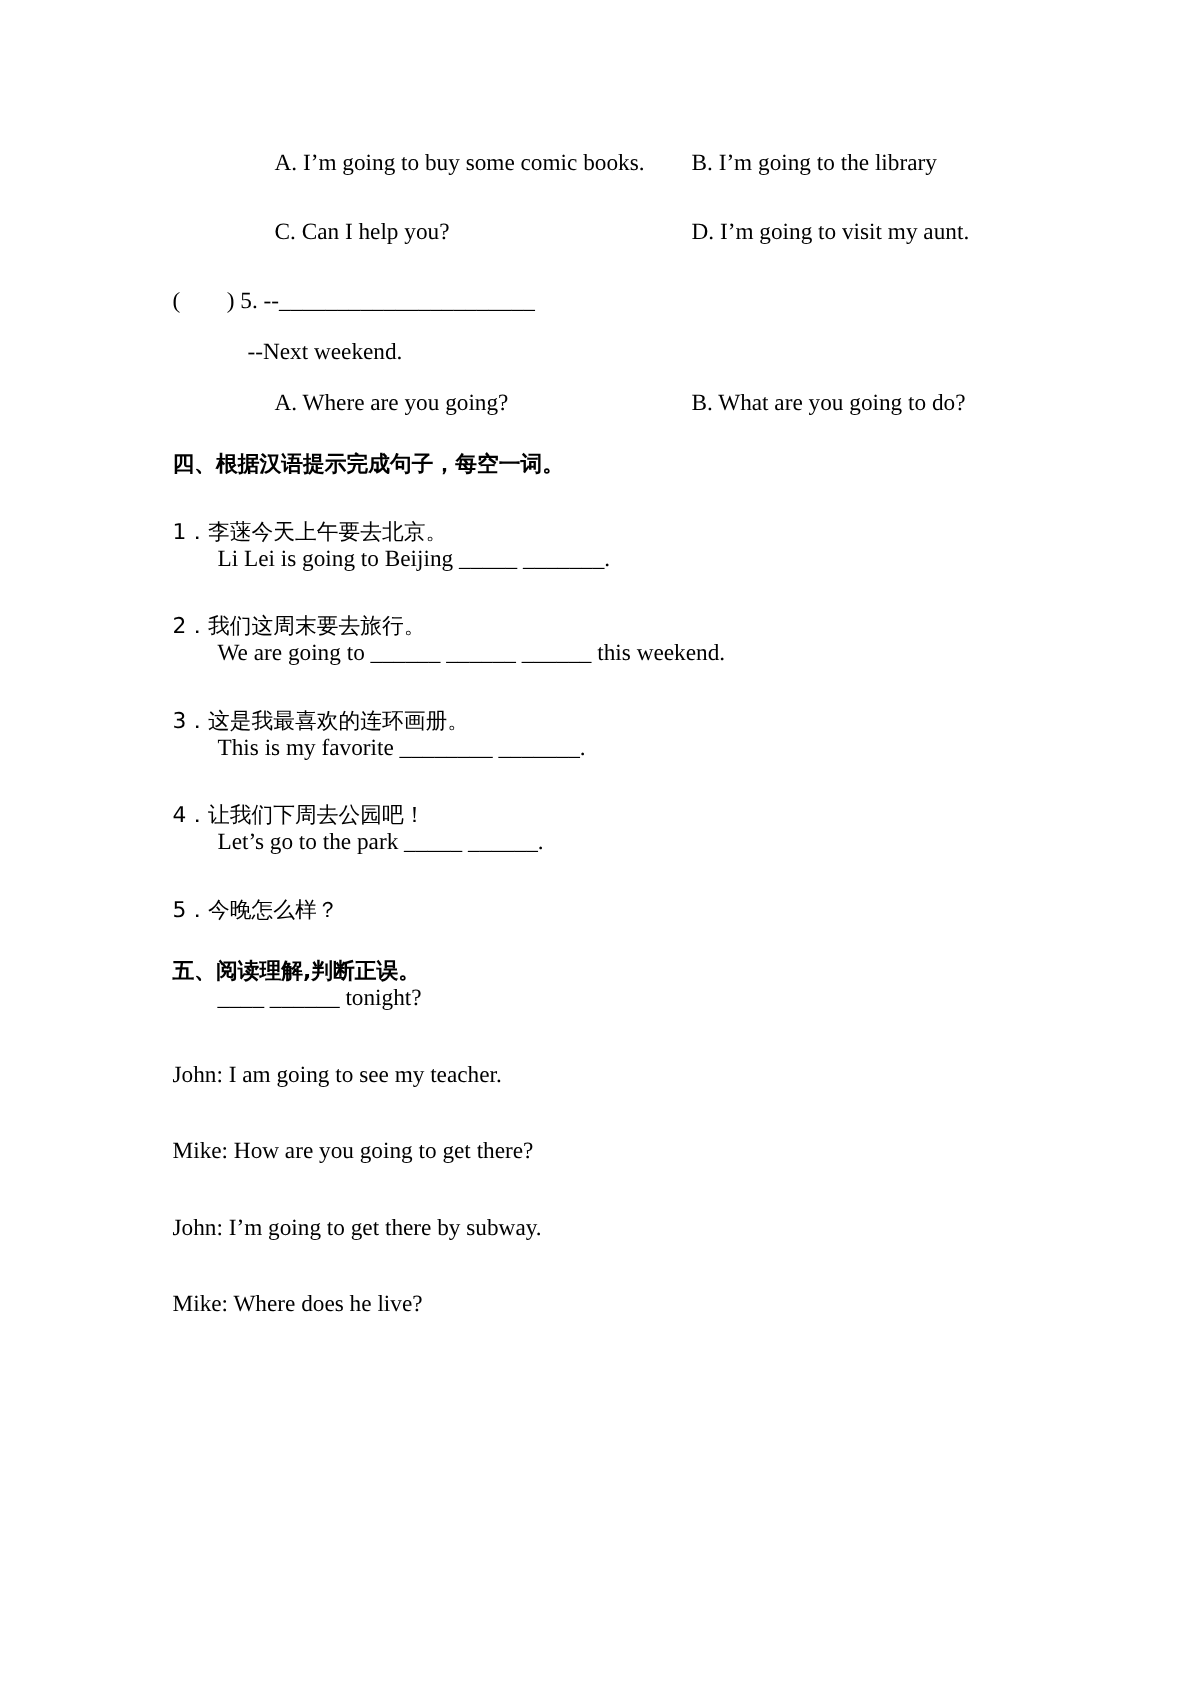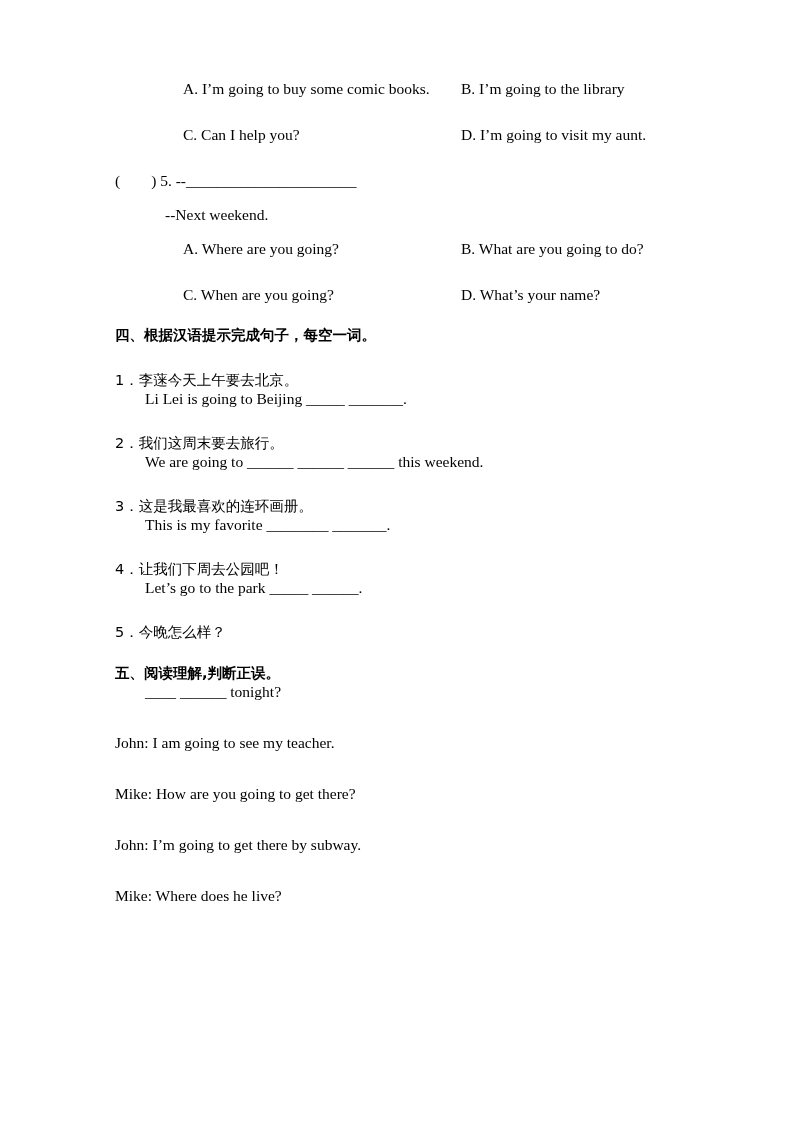--- a/index.html
+++ b/index.html
@@ -13,21 +13,21 @@
     position: relative;
     font-family: "Liberation Serif", serif;
     color: #000000;
   }
   .page {
     position: absolute;
     left: 0; top: 0;
     width: 638px;
     height: 1122px;
     box-sizing: border-box;
-    padding: 80px 72px 60px 115px;
+    padding: 100px 72px 60px 115px;
   }
   .row {
     display: block;
     position: relative;
   }
   .opt-row {
     display: flex;
     font-size: 15.5px;
   }
   .opt-a { width: 278px; flex: none; }
@@ -81,24 +81,20 @@
 
   <div class="row indent-3 sp-b">
     <span class="en">--Next weekend.</span>
   </div>
 
   <div class="row opt-row indent-1 sp-b">
     <span class="en opt-a">A. Where are you going?</span>
     <span class="en opt-b">B. What are you going to do?</span>
   </div>
 
-  <div class="row opt-row indent-1 sp-a">
-    <span class="en opt-a">C. When are you going?</span>
-    <span class="en opt-b">D. What’s your name?</span>
-  </div>
 
   <div class="row indent-0 sp-sec">
     <span class="sec-head">四、根据汉语提示完成句子，每空一词。</span>
   </div>
 
   <div class="row indent-0 sp-item">
     <span class="cn">1．李蒾今天上午要去北京。</span>
   </div>
   <div class="row indent-2 sp-ans">
     <span class="en">Li Lei is going to Beijing _____ _______.</span>

